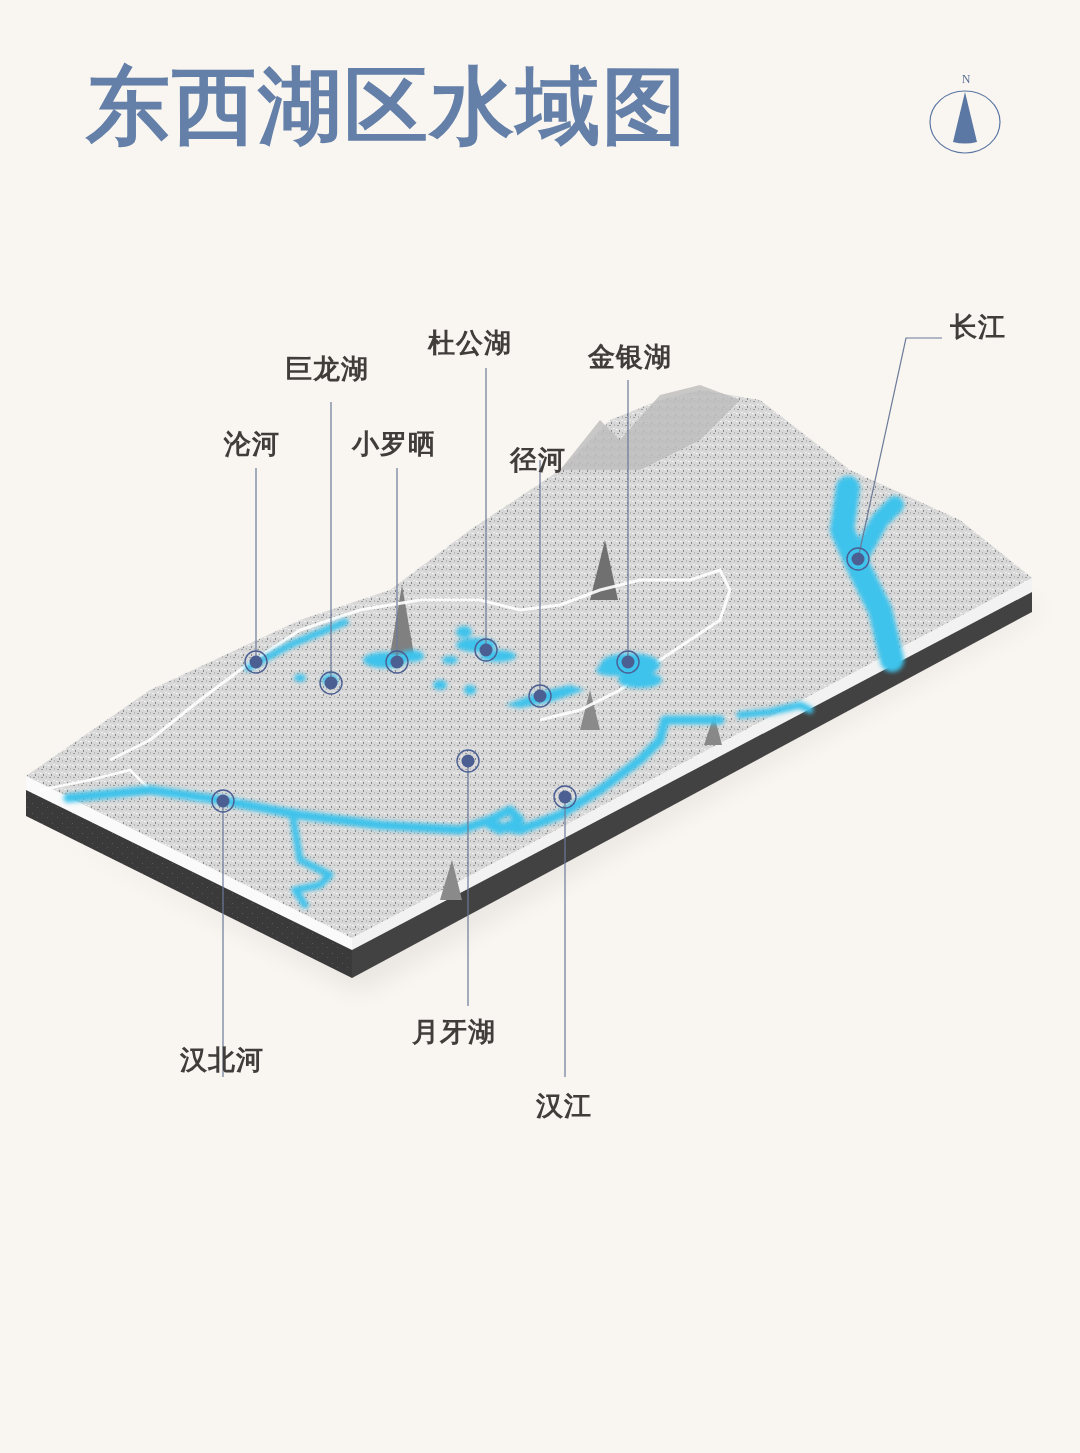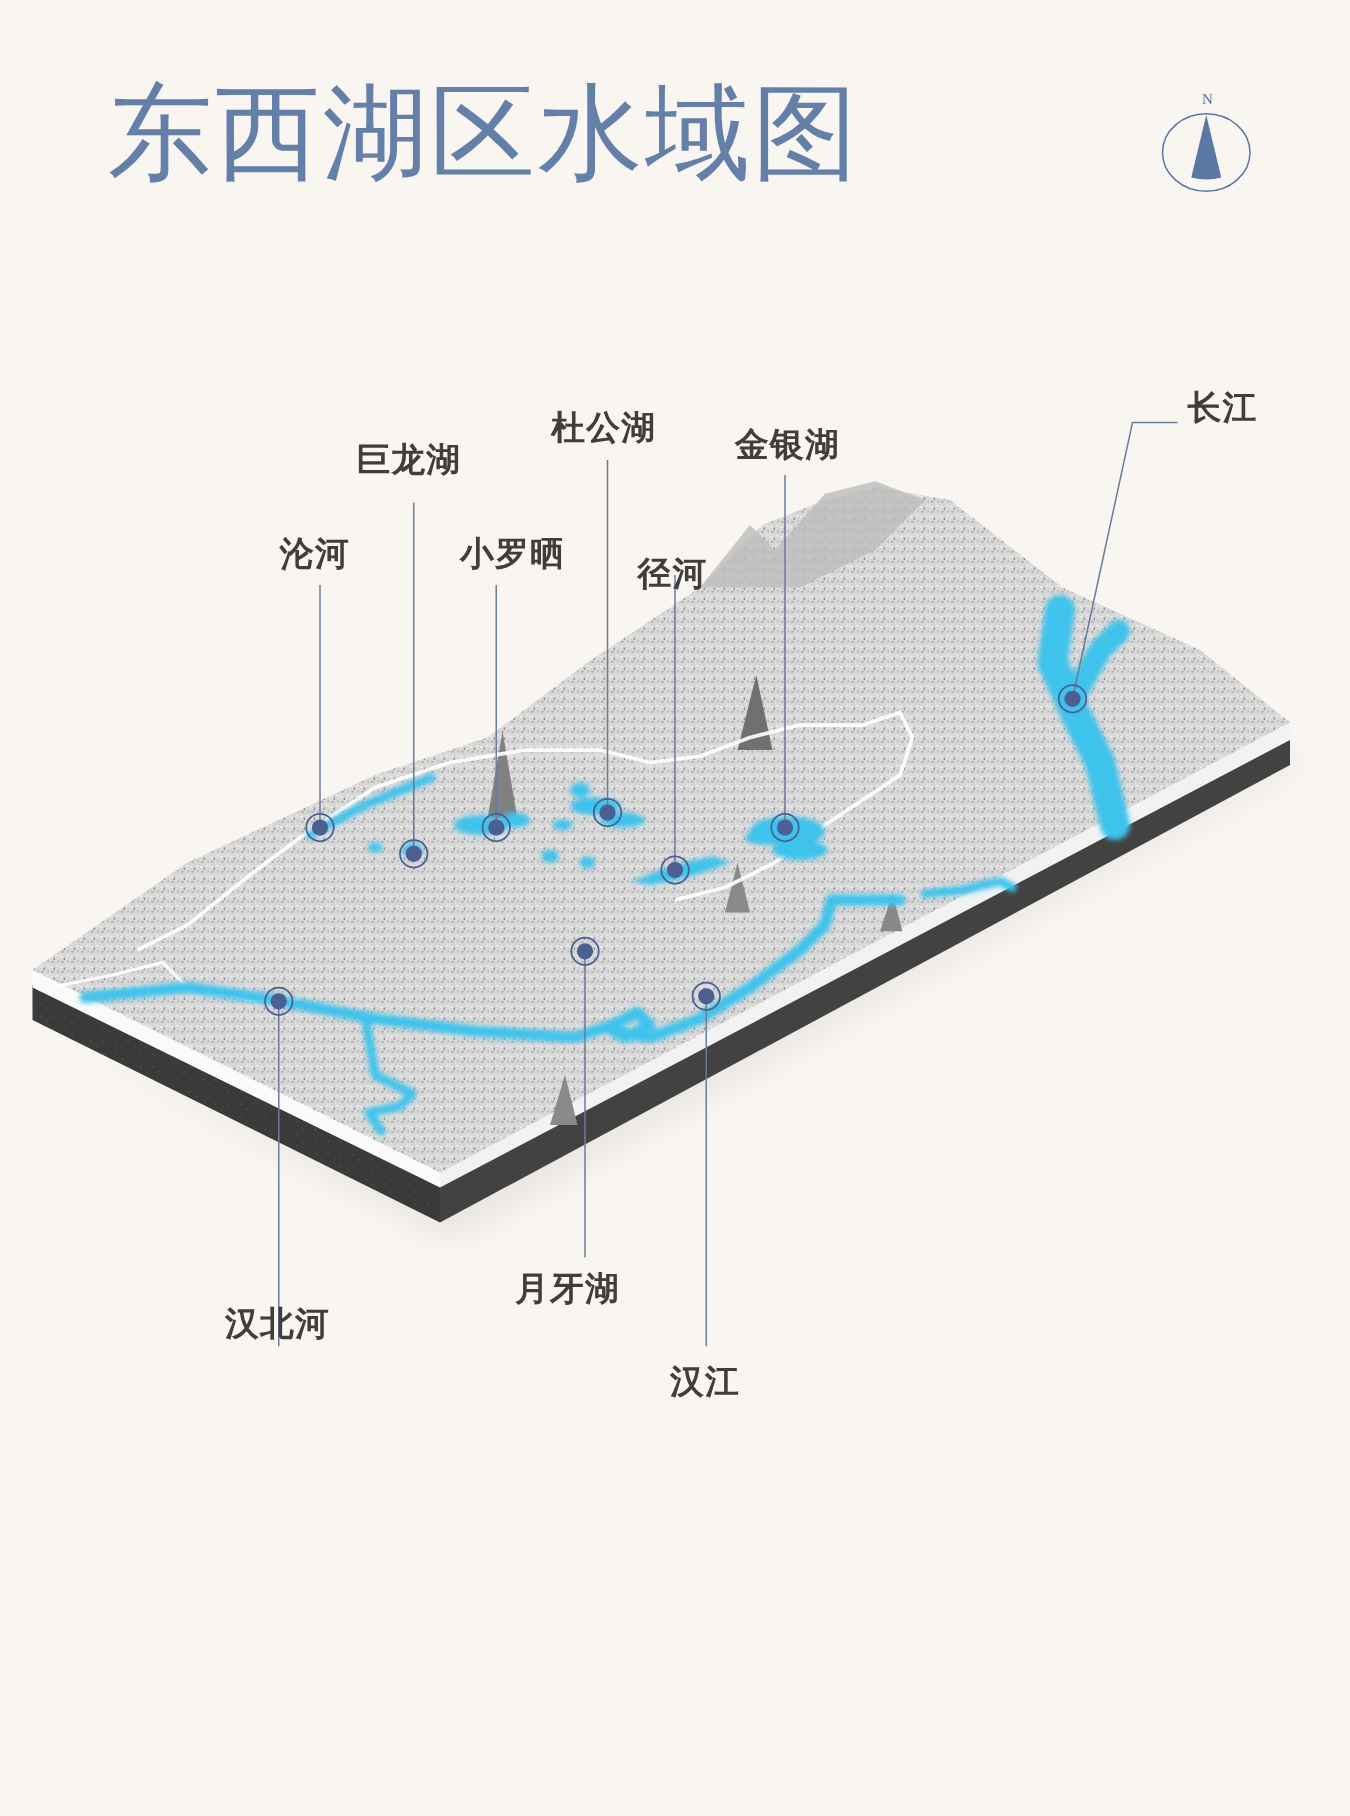--- a/index.html
+++ b/index.html
@@ -4,21 +4,21 @@
 <style>
   html, body { margin: 0; padding: 0; }
   body {
     width: 1080px; height: 1453px;
     background: #f9f5f1;
     position: relative; overflow: hidden;
     font-family: "DejaVu Serif", "Liberation Serif", serif;
   }
   .title {
     position: absolute; left: 86px; top: 56px;
-    font-size: 84px; font-weight: normal; letter-spacing: 2px;
+    font-size: 84px; font-weight: bold; letter-spacing: 2px;
     color: #6480a8; line-height: 100px; margin: 0;
   }
   .compass { position: absolute; left: 928px; top: 72px; width: 76px; height: 84px; }
   .compass-n {
     position: absolute; left: 0; top: 0; width: 76px; text-align: center;
     font-size: 12px; color: #5a6f93; font-family: "Liberation Serif", serif;
   }
   .map-svg { position: absolute; left: 0; top: 0; }
   .label {
     position: absolute; font-size: 27px; font-weight: bold; color: #403d3a;
@@ -164,20 +164,20 @@
       </g>
     <g>
         <circle cx="565" cy="797" r="11" fill="none" stroke="#4b5f93" stroke-width="1.4"></circle>
         <circle cx="565" cy="797" r="6.5" fill="#4b5f93"></circle>
       </g>
   </g>
 </svg>
 
 <div class="label" style="left:224px;top:428px">沦河</div>
 <div class="label" style="left:285px;top:353px">巨龙湖</div>
-<div class="label" style="left:368px;top:428px">小罗晒</div>
-<div class="label" style="left:441px;top:327px">杜公湖</div>
+<div class="label" style="left:352px;top:428px">小罗晒</div>
+<div class="label" style="left:428px;top:327px">杜公湖</div>
 <div class="label" style="left:510px;top:444px">径河</div>
 <div class="label" style="left:588px;top:341px">金银湖</div>
 <div class="label" style="left:950px;top:311px">长江</div>
 <div class="label" style="left:412px;top:1016px">月牙湖</div>
 <div class="label" style="left:180px;top:1044px">汉北河</div>
 <div class="label" style="left:536px;top:1090px">汉江</div>
 
 </body></html>

